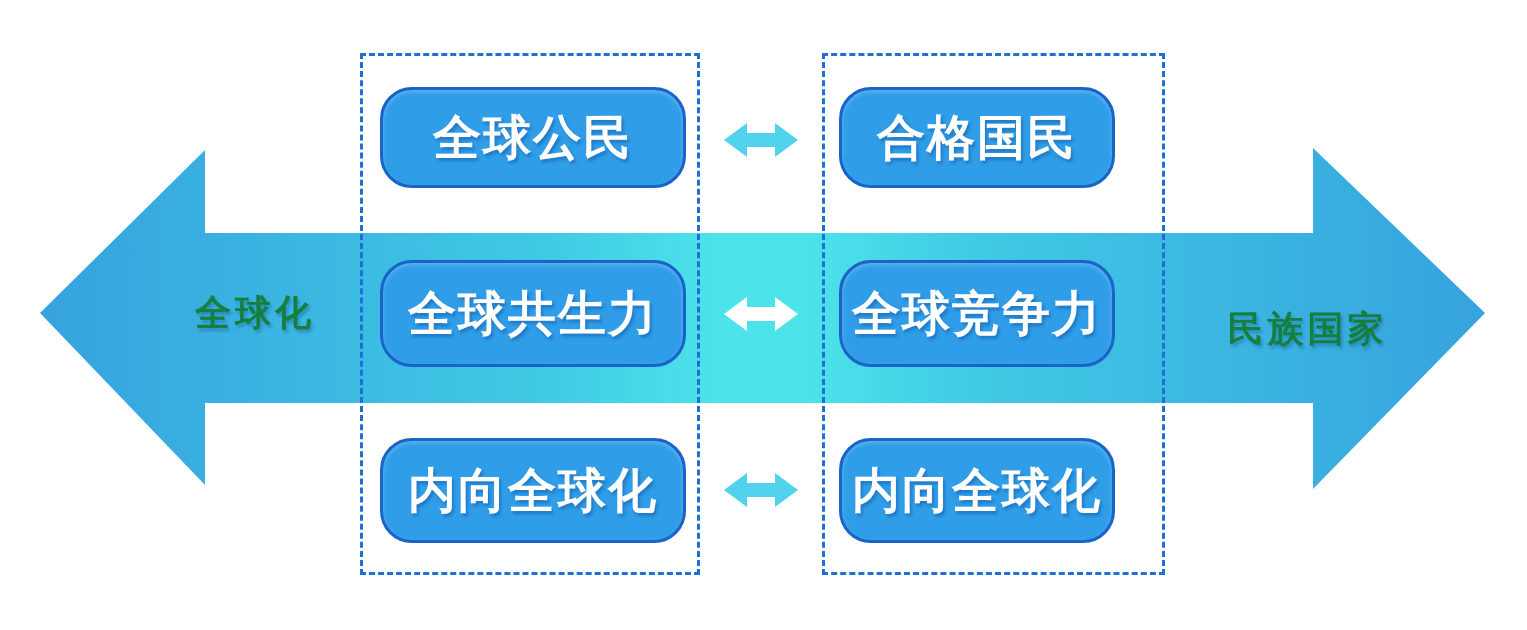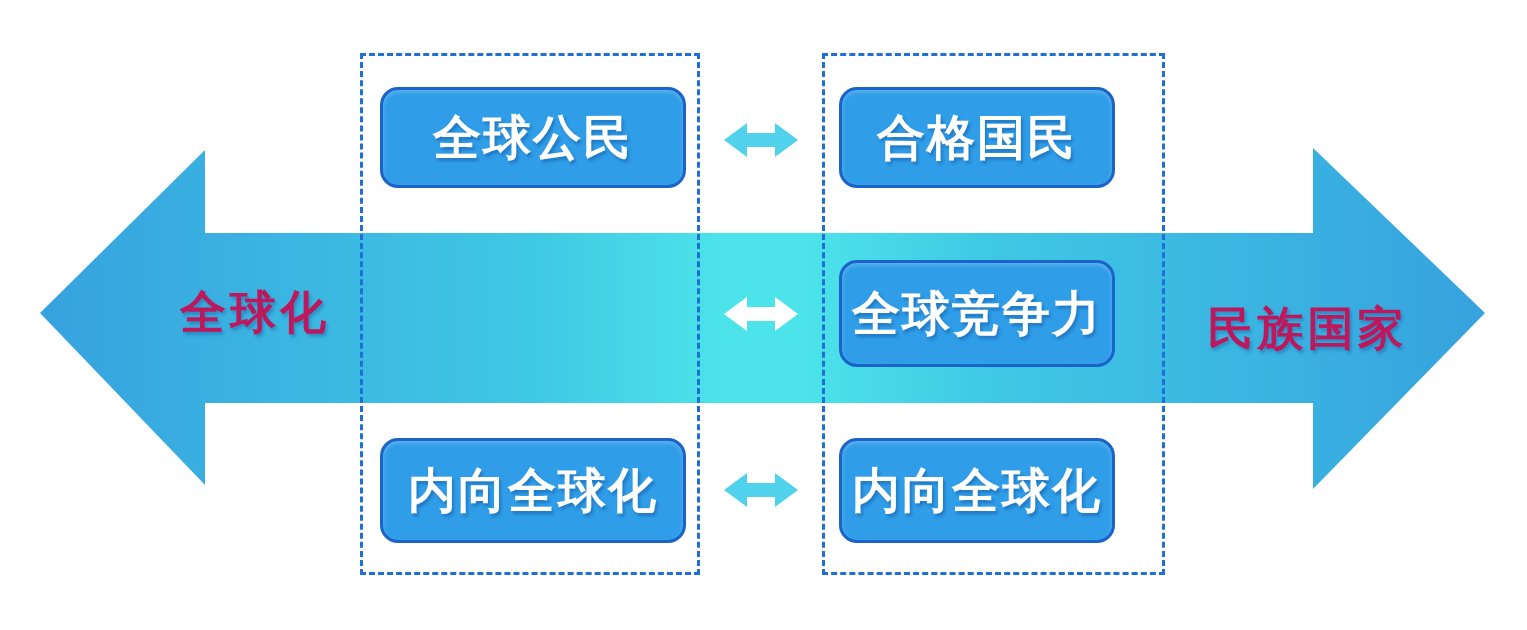--- a/index.html
+++ b/index.html
@@ -15,22 +15,22 @@
     background: #ffffff;
     overflow: hidden;
   }
   .big-arrow-svg {
     position: absolute;
     left: 0;
     top: 0;
   }
   .side-label {
     position: absolute;
-    color: #be185d;
-    font-size: 46px;
+    color: #15803d;
+    font-size: 36px;
     font-weight: bold;
     letter-spacing: 4px;
     text-shadow: 2px 3px 3px rgba(15, 75, 150, 0.35);
     display: flex;
     align-items: center;
     justify-content: center;
     white-space: nowrap;
   }
   .side-label.left  { left: 140px; top: 283px; width: 230px; height: 60px; }
   .side-label.right { left: 1190px; top: 299px; width: 235px; height: 60px; text-align: right; }
@@ -44,21 +44,21 @@
     background: transparent;
   }
   .dashed-box.left-col  { left: 360px; width: 340px; }
   .dashed-box.right-col { left: 822px; width: 343px; }
 
   .pill {
     position: absolute;
     box-sizing: border-box;
     background: #2f9de8;
     border: 3px solid #1a63c9;
-    border-radius: 18px;
+    border-radius: 32px;
     color: #ffffff;
     font-size: 48px;
     font-weight: bold;
     letter-spacing: 2px;
     text-shadow: 2px 3px 3px rgba(15, 70, 145, 0.4);
     display: flex;
     align-items: center;
     justify-content: center;
     white-space: nowrap;
     box-shadow: inset 0 2px 4px rgba(255,255,255,0.25);
@@ -100,20 +100,21 @@
     <polygon fill="url(#bandGrad)" points="40,313 205,150 205,233 1313,233 1313,148 1485,313 1313,489 1313,403 205,403 205,485"></polygon>
   </svg>
 
   <div class="side-label left">全球化</div>
   <div class="side-label right">民族国家</div>
 
   <div class="dashed-box left-col"></div>
   <div class="dashed-box right-col"></div>
 
   <div class="pill col-left row-1">全球公民</div>
+  <div class="pill col-left row-2">全球共生力</div>
   <div class="pill col-left row-3">内向全球化</div>
 
   <div class="pill col-right row-1">合格国民</div>
   <div class="pill col-right row-2">全球竞争力</div>
   <div class="pill col-right row-3">内向全球化</div>
 
   <svg class="small-arrow row-1" viewBox="0 0 76 40" aria-hidden="true">
     <polygon points="1,20 24,3 24,13 52,13 52,3 75,20 52,37 52,27 24,27 24,37" fill="#50d2ec"></polygon>
   </svg>
   <svg class="small-arrow row-2" viewBox="0 0 76 40" aria-hidden="true">

